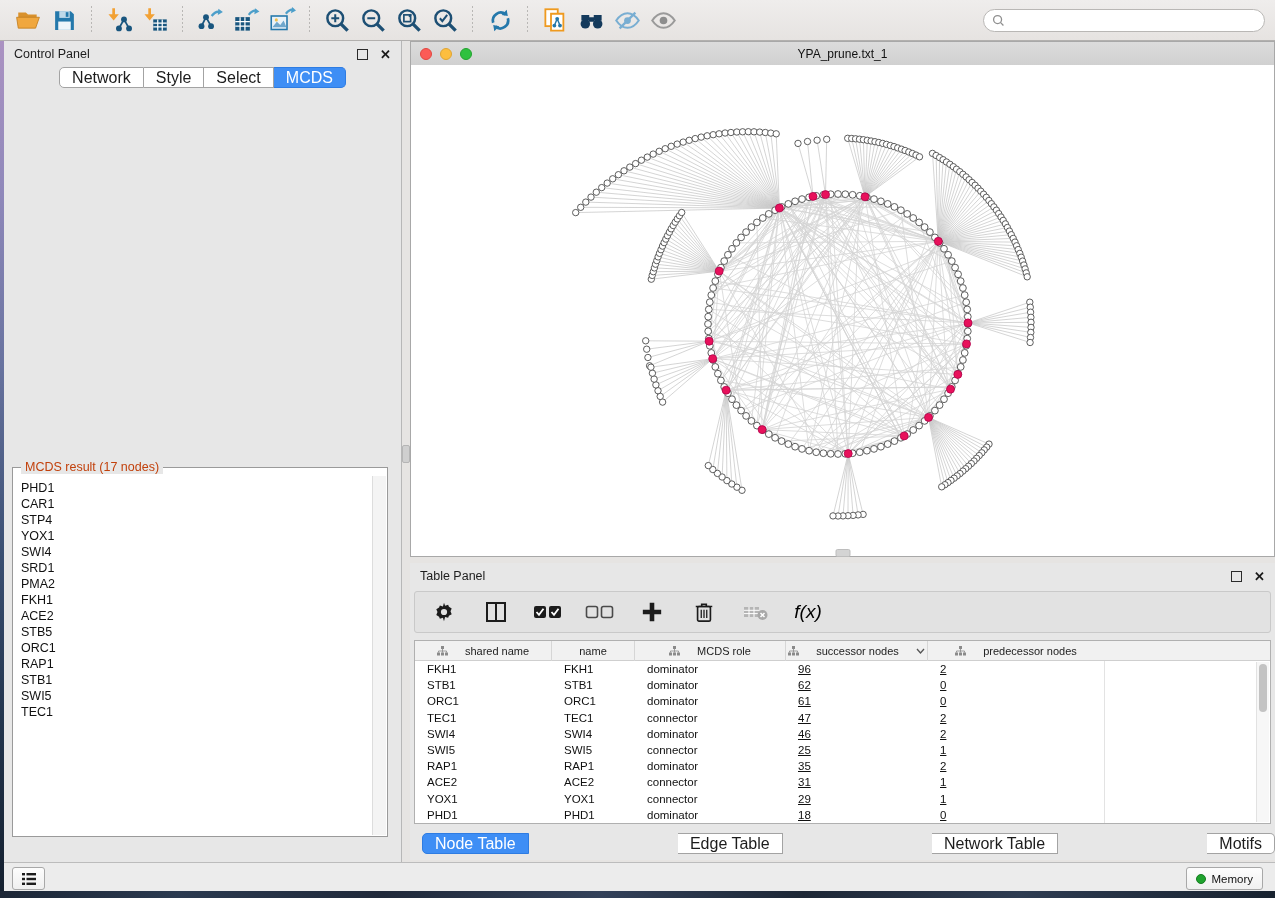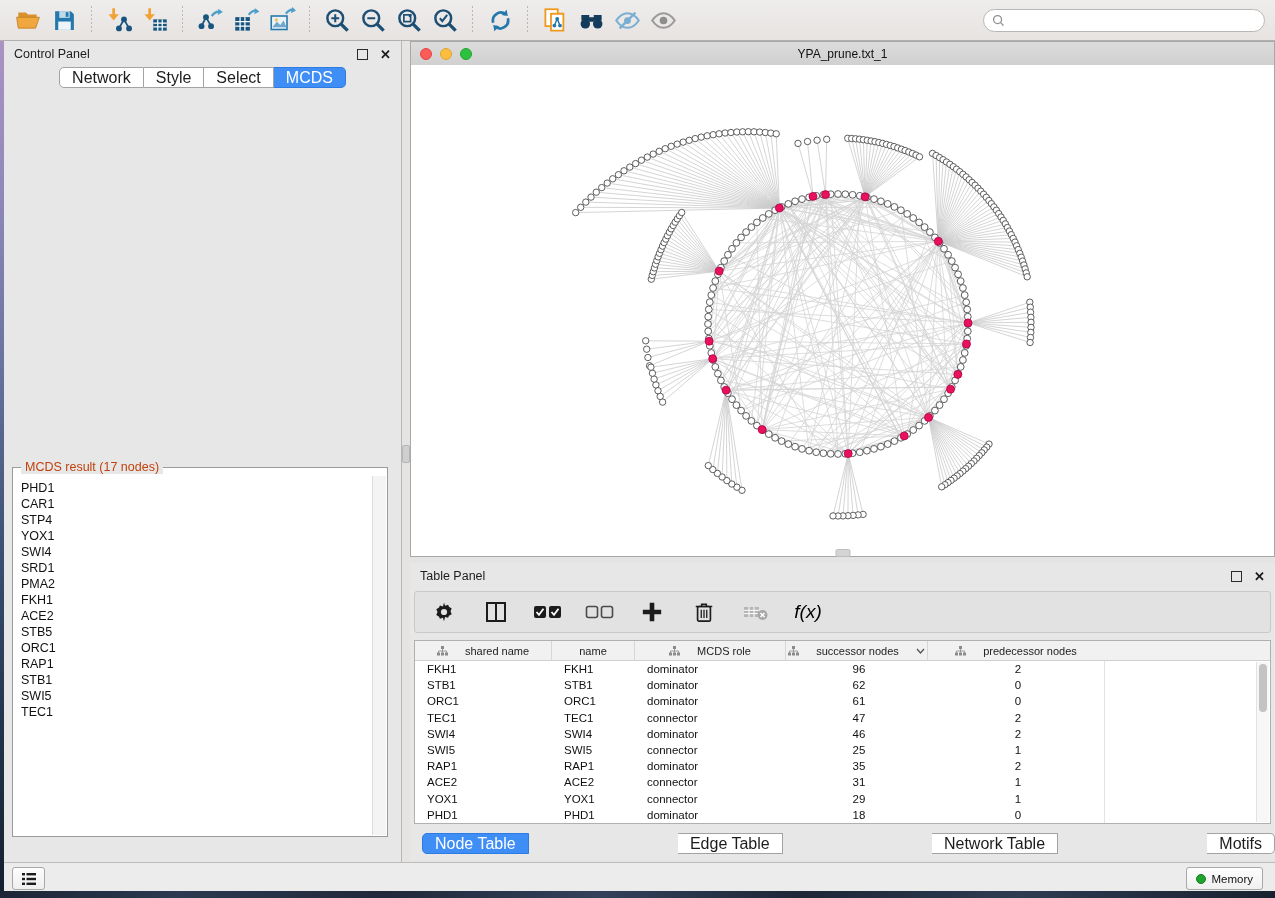--- a/index.html
+++ b/index.html
@@ -53,21 +53,21 @@
   .tpanel{position:absolute;left:410px;top:563px;width:865px;height:297px;background:#e7e7e7;box-sizing:border-box;}
   .t-toolbar{position:absolute;left:4px;top:28px;width:857px;height:42px;background:#e2e2e2;border:1px solid #c9c9c9;border-radius:3px;box-sizing:border-box;display:flex;align-items:center;padding-left:14px;gap:22px;}
   .t-toolbar .tbtn{width:30px;height:30px;margin:0;}
   .fx{font-family:Liberation Sans, sans-serif;font-style:italic;font-size:19px;color:#000000;}
   .tablewrap{position:absolute;left:4px;top:77px;width:857px;height:184px;background:#fff;border:1px solid #b0b0b0;box-sizing:border-box;}
   .thead{display:flex;height:20px;background:#f1f1f1;border-bottom:1px solid #cfcfcf;box-sizing:border-box;}
   .th{display:flex;align-items:center;justify-content:center;gap:17px;font-size:11px;color:#222;border-right:1px solid #d6d6d6;box-sizing:border-box;height:20px;}
   .th:last-child{border-right:none;}
   .trow{display:flex;height:16.2px;align-items:center;}
   .td{font-size:11.5px;color:#111;box-sizing:border-box;padding:0 12px;white-space:nowrap;overflow:hidden;}
-  .td.num{text-align:center;padding-right:8px;}
+  .td.num{text-align:left;padding-right:8px;text-decoration:underline;}
   .tbody{position:relative;}
   .colend{position:absolute;top:0;bottom:0;left:689px;width:1px;background:#e3e3e3;}
   .t-scroll{position:absolute;right:1px;top:21px;bottom:1px;width:12px;background:#f7f7f7;border-left:1px solid #e2e2e2;}
   .t-thumb{position:absolute;left:1.5px;top:2px;width:8px;height:48px;background:#c3c3c3;border-radius:4px;}
   .t-tabs{position:absolute;left:12px;right:0;top:270px;display:flex;justify-content:space-between;}
   .t-tabs .tab{height:21px;}
   
   .statusbar{position:absolute;left:4px;top:862px;width:1271px;height:29px;background:#ececec;border-top:1px solid #bcbcbc;box-sizing:border-box;}
   .sb-left{position:absolute;left:8px;top:4px;width:31px;height:21px;border:1px solid #a8a8a8;border-radius:3px;background:linear-gradient(#fdfdfd,#efefef);display:flex;align-items:center;justify-content:center;}
   .sb-mem{position:absolute;right:12px;top:4px;height:21px;border:1px solid #a8a8a8;border-radius:3px;background:linear-gradient(#fdfdfd,#f0f0f0);display:flex;align-items:center;gap:5px;padding:0 9px;font-size:11.5px;color:#111;}

